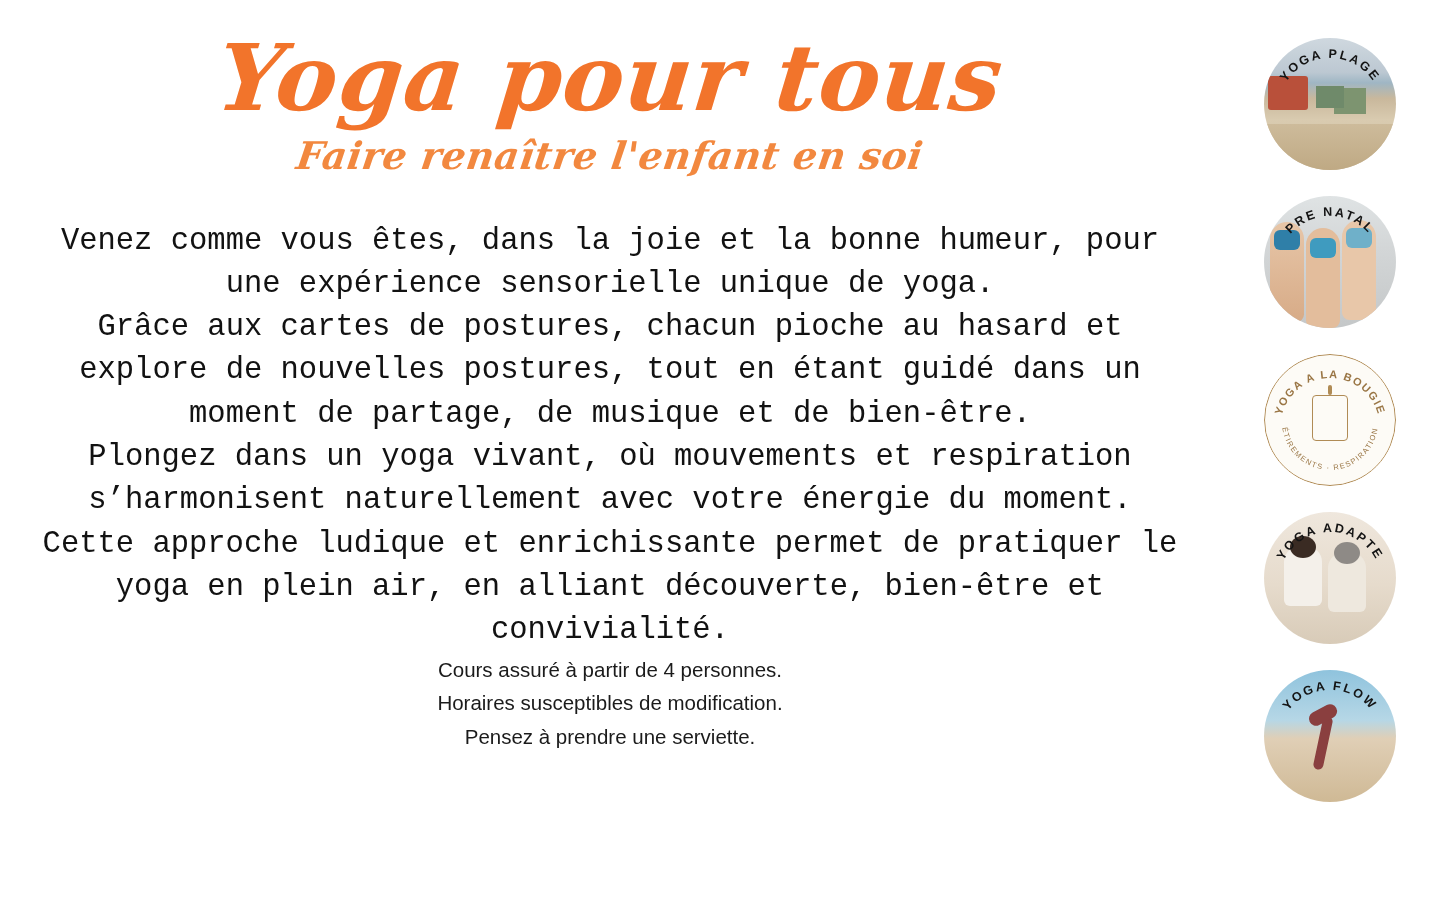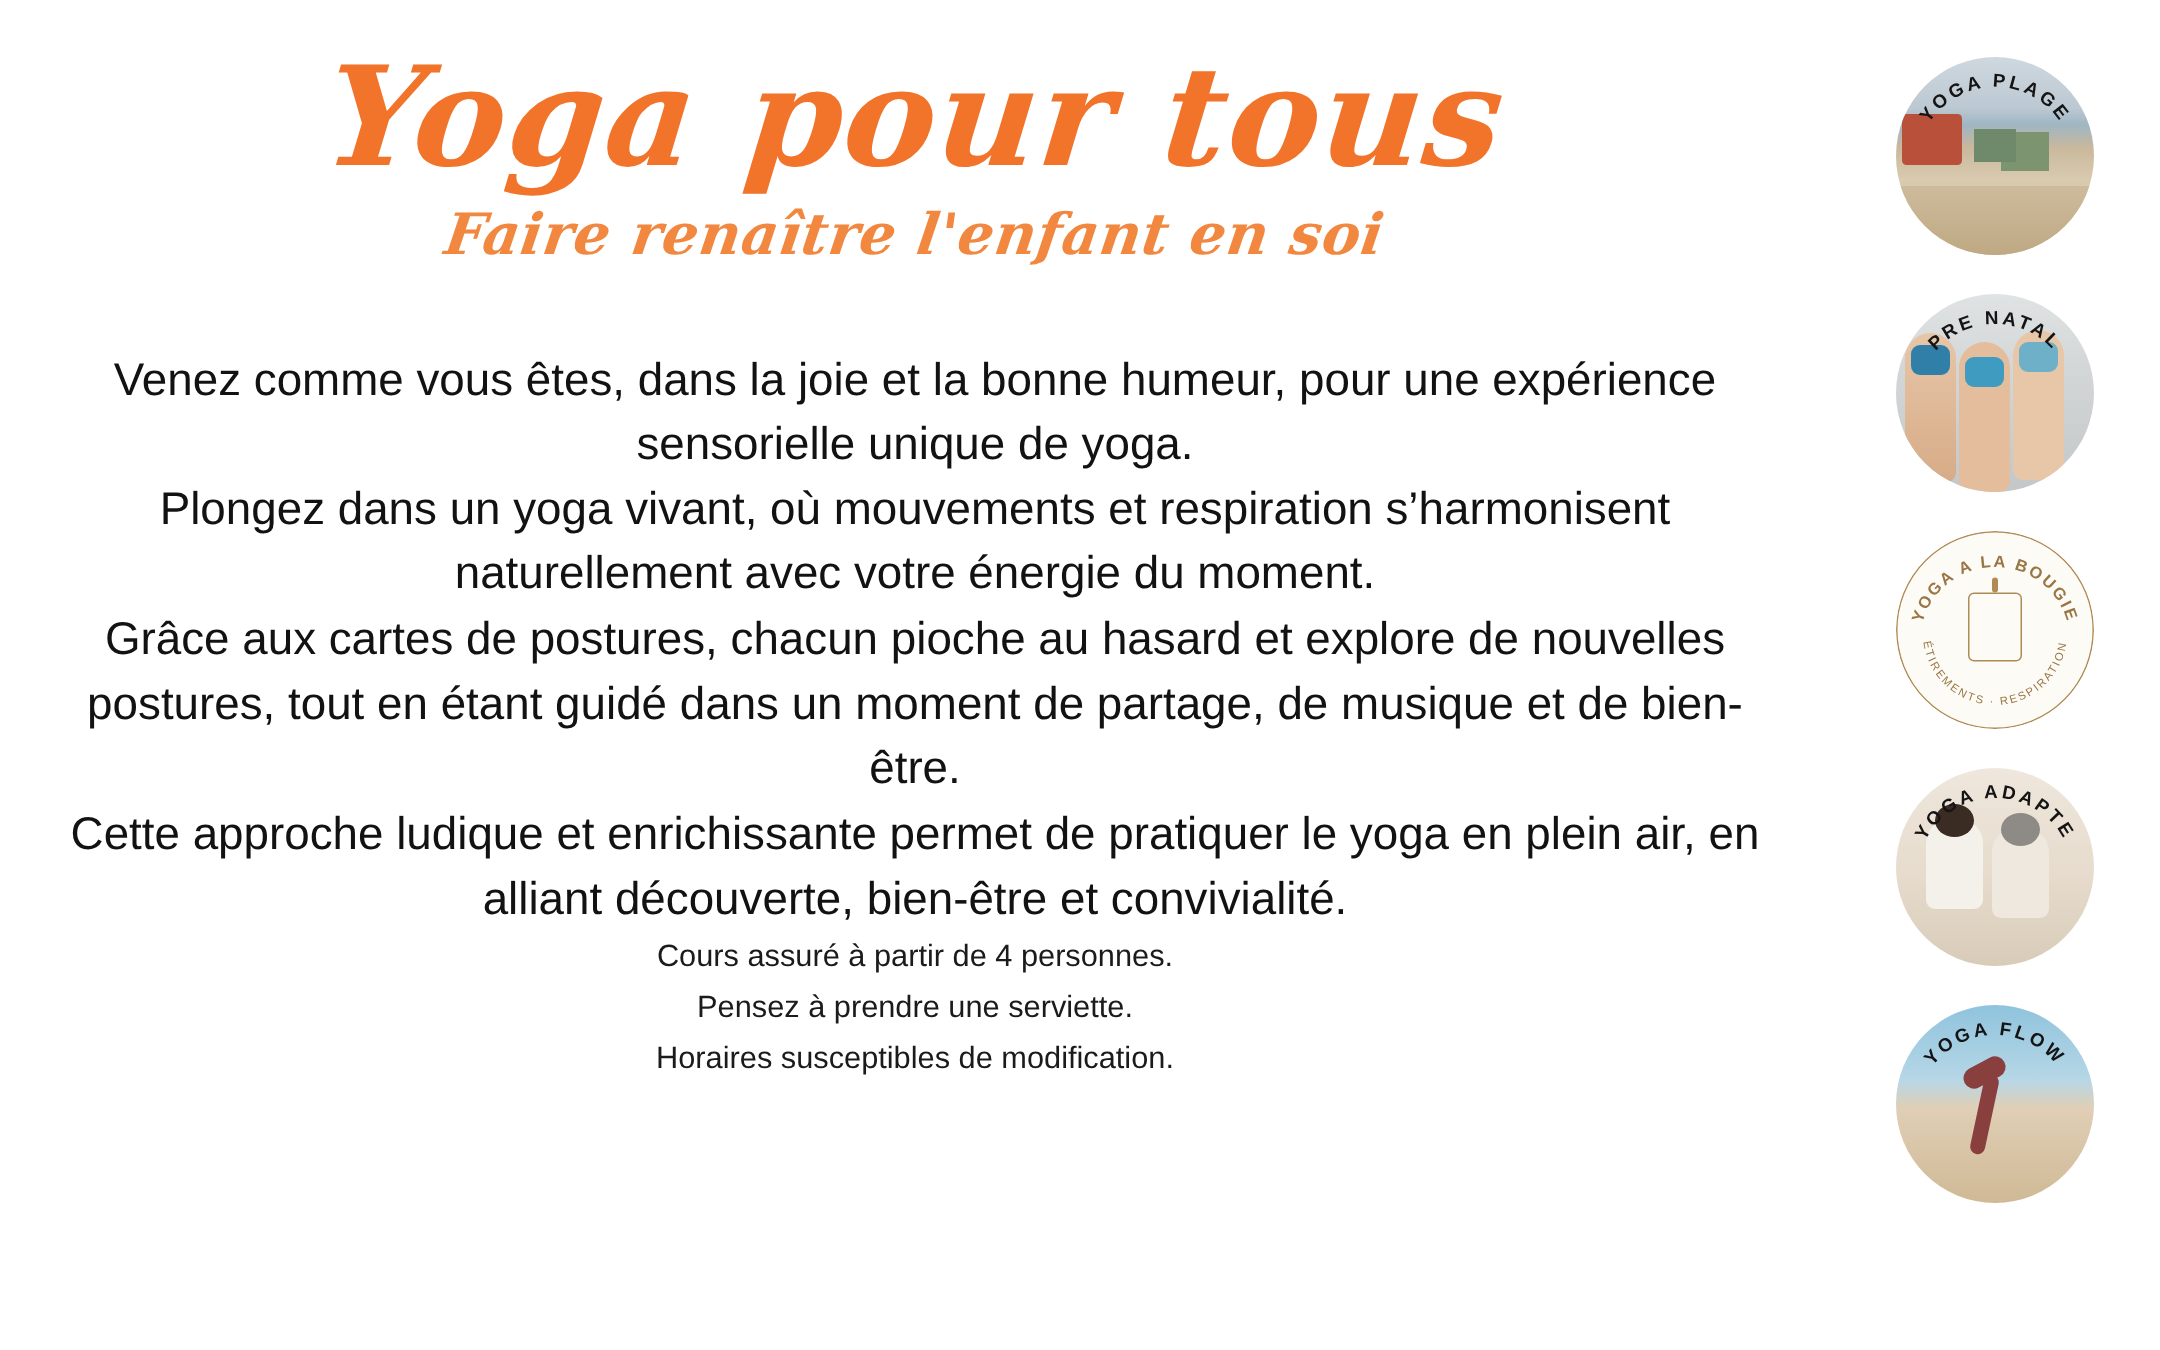--- a/index.html
+++ b/index.html
@@ -50,27 +50,27 @@
     font-weight: bold;
     font-size: 38px;
     color: #F2883F;
     margin: 6px 0 0 0;
     text-align: center;
     transform: skewX(-8deg);
     letter-spacing: 0.5px;
   }
 
   .body-text {
-    margin-top: 54px;
+    margin-top: 42px;
     width: 1160px;
     text-align: center;
     font-size: 30.5px;
     line-height: 1.42;
     color: #121212;
-    font-family: Liberation Sans, sans-serif;
+    font-family: Liberation Mono, monospace;
   }
   .body-text p {
     margin: 0;
   }
 
   .notes {
     text-align: center;
     font-size: 20.5px;
     line-height: 1.65;
     color: #1b1b1b;
@@ -219,29 +219,29 @@
 
 <div class="page">
 
   <div class="main-col">
 
     <h1 class="title">Yoga pour tous</h1>
     <h2 class="subtitle">Faire renaître l'enfant en soi</h2>
 
     <div class="body-text">
       <p>Venez comme vous êtes, dans la joie et la bonne humeur, pour une expérience sensorielle unique de yoga.</p>
+      <p>Grâce aux cartes de postures, chacun pioche au hasard et explore de nouvelles postures, tout en étant guidé dans un moment de partage, de musique et de bien-être.</p>
       <p>Plongez dans un yoga vivant, où mouvements et respiration s’harmonisent naturellement avec votre énergie du moment.</p>
-      <p>Grâce aux cartes de postures, chacun pioche au hasard et explore de nouvelles postures, tout en étant guidé dans un moment de partage, de musique et de bien-être.</p>
       <p>Cette approche ludique et enrichissante permet de pratiquer le yoga en plein air, en alliant découverte, bien-être et convivialité.</p>
     </div>
 
     <div class="notes">
       <p>Cours assuré à partir de 4 personnes.</p>
+      <p>Horaires susceptibles de modification.</p>
       <p>Pensez à prendre une serviette.</p>
-      <p>Horaires susceptibles de modification.</p>
     </div>
 
   </div>
 
   <div class="badge-col">
 
     <div class="badge">
       <div class="badge-circle">
         <div class="ph-beach"></div>
       </div>

